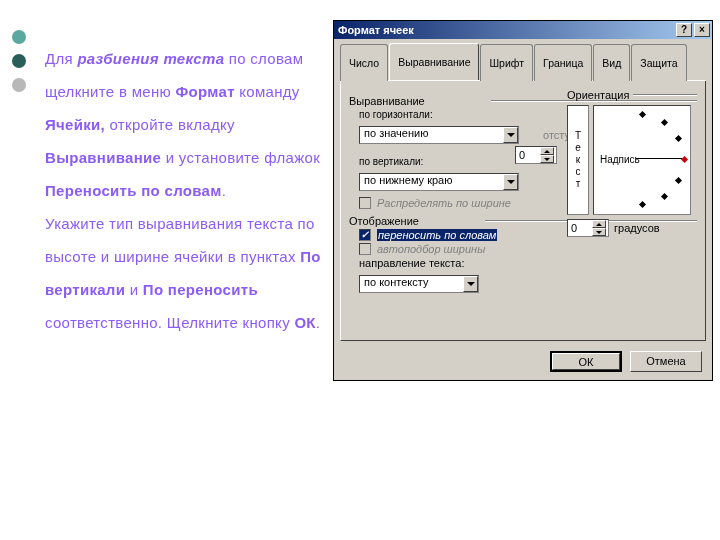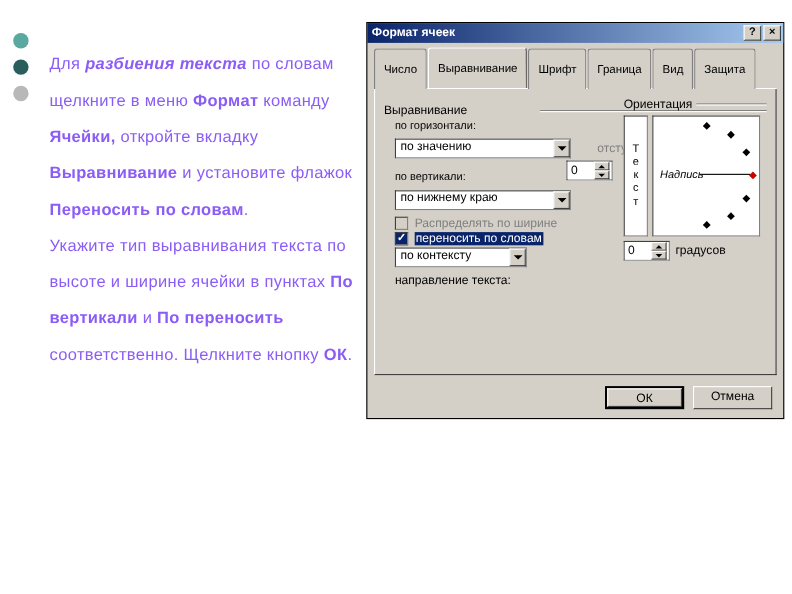--- a/index.html
+++ b/index.html
@@ -180,20 +180,21 @@
     border-left:3px solid transparent;
     border-right:3px solid transparent;
     border-top:3px solid #000;
   }
   .cb-row {
     display: flex;
     align-items: center;
     gap: 6px;
     margin: 2px 0 2px 10px;
     font-size: 11px;
+    font-style: italic;
   }
   .cb {
     width: 12px; height: 12px;
     background: #fff;
     border: 1px solid #808080;
     border-top-color:#404040;
     border-left-color:#404040;
     display: flex;
     align-items:center;
     justify-content:center;
@@ -241,21 +242,20 @@
     line-height:12px;
   }
   .arc {
     width:98px;
     height:110px;
     border:1px solid #808080;
     border-top-color:#404040;
     border-left-color:#404040;
     background:#fff;
     position:relative;
-    font-style:italic;
   }
   .diamond {
     width:5px;height:5px;background:#000;transform:rotate(45deg);position:absolute;
   }
   .degrow {
     display:flex;
     align-items:center;
     gap:5px;
     margin-top:4px;
     justify-content:flex-start;
@@ -360,36 +360,44 @@
             <div class="tri-down"></div>
           </div>
       </div>
     </div>
 
     <div class="cb-row">
       <div class="cb disabled"></div>
       <span class="disabled-text">Распределять по ширине</span>
     </div>
 
+    <div class="section-head">
+        <span>Отображение</span>
+        <div class="hr"></div>
+      </div>
 
     <div class="cb-row">
       <div class="cb checked-blue"></div>
       <span><span class="sel-text">переносить по словам</span></span>
     </div>
-
+    <div class="cb-row">
+      <div class="cb disabled"></div>
+      <span class="disabled-text">автоподбор ширины</span>
+    </div>
+
+    <div class="field-row">
+      <div style="width:110px">направление текста:</div>
+    </div>
     <div class="field-row">
       <div class="combo" style="width:120px">
         <span>по контексту</span>
         <div class="arrow">
             <div class="tri-down"></div>
           </div>
       </div>
-    </div>
-    <div class="field-row">
-      <div style="width:110px">направление текста:</div>
     </div>
 
     <div class="orientation">
       <div class="ori-sep">
           <span>Ориентация</span>
           <div class="hr" style="margin-left:4px"></div>
         </div>
       <div class="ori-box">
         <div class="vtext">
           <span>Т</span>

